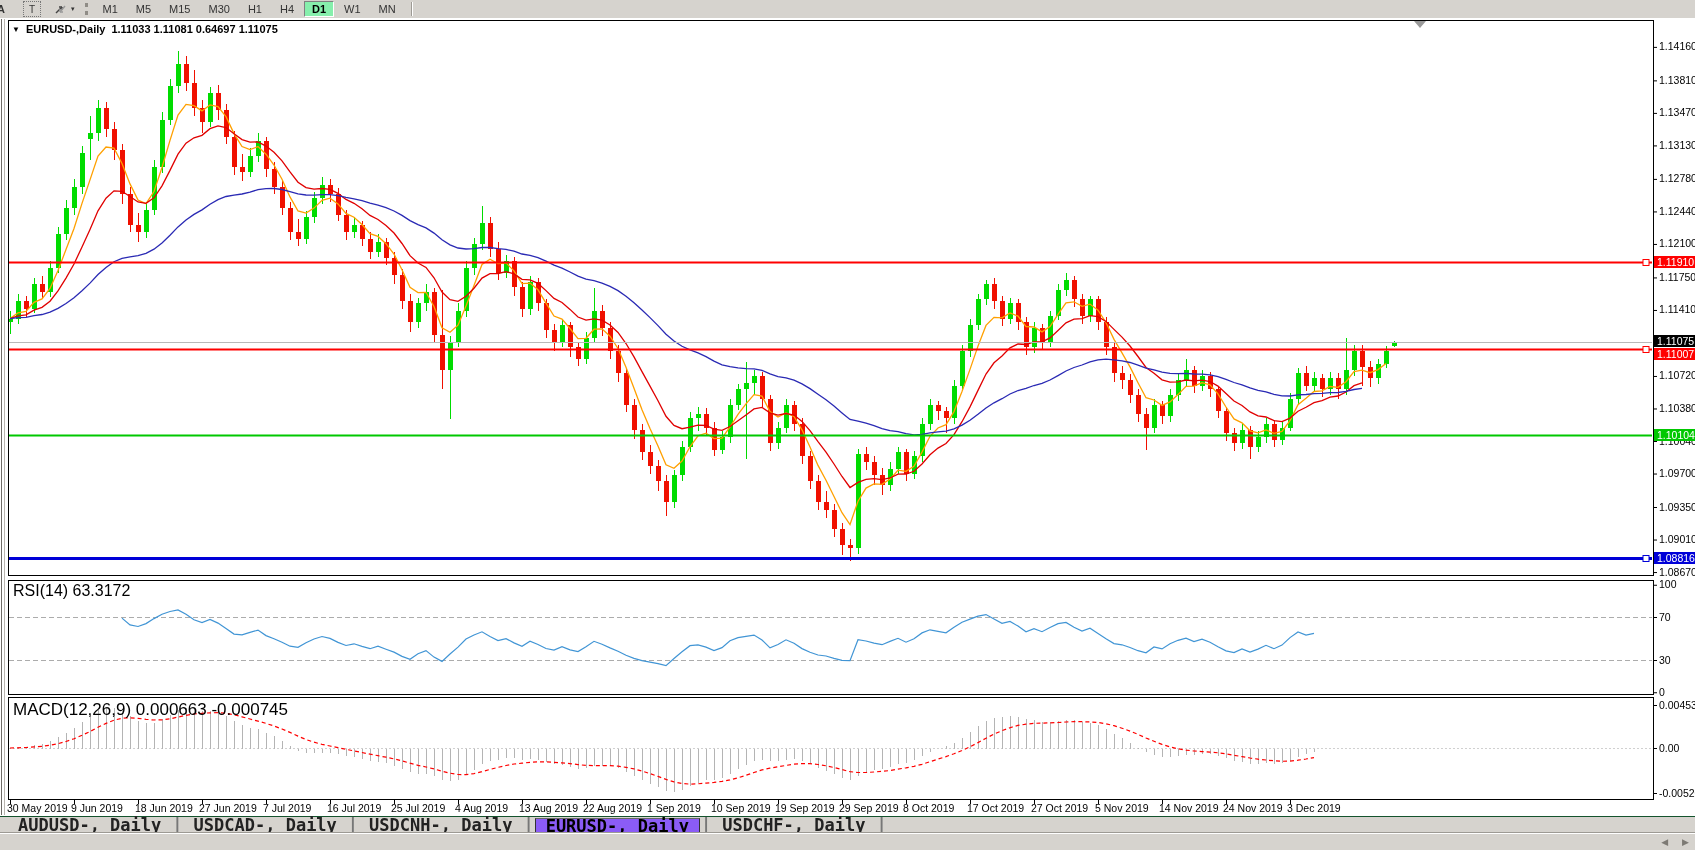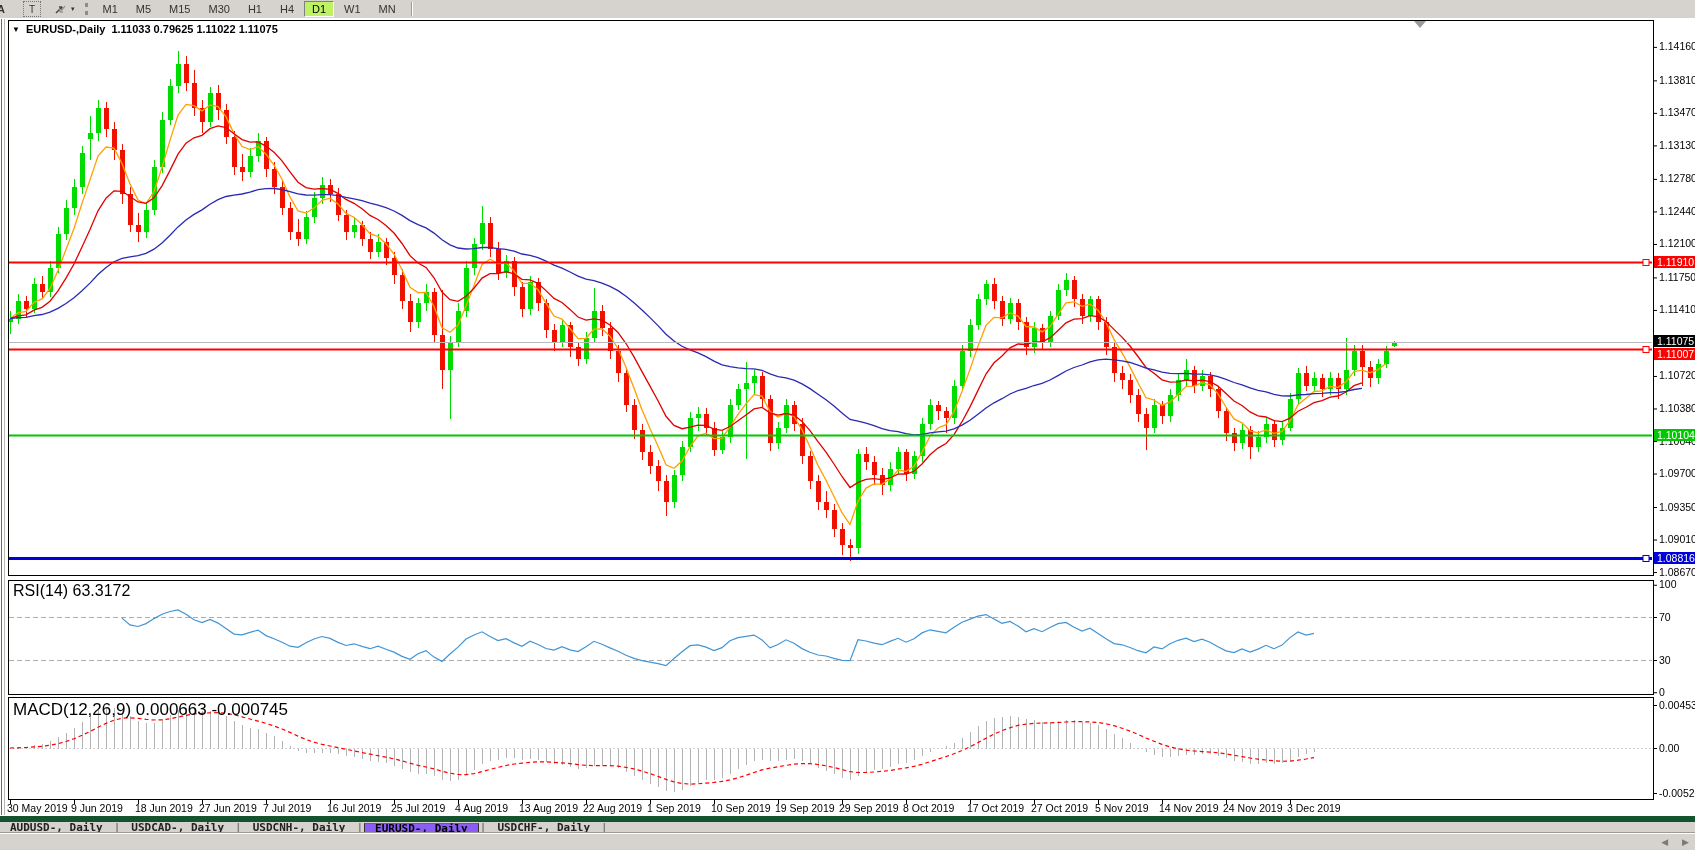--- a/index.html
+++ b/index.html
@@ -8,34 +8,34 @@
   #toolbar{position:absolute;left:0;top:0;width:1695px;height:18px;background:#d6d3ce;
            border-bottom:1px solid #9d9a94;display:flex;align-items:center;font-size:11px;color:#222;}
   .tb-cut{margin-left:-3px;width:12px;overflow:hidden;font-weight:bold;color:#333;}
   .tb-tool{margin-left:14px;width:16px;height:14px;border:1px dotted #777;display:flex;align-items:center;
            justify-content:center;font-size:10px;color:#333;background:#d6d3ce;}
   .tb-icon{margin-left:12px;display:flex;align-items:center;}
   .tb-caret{font-size:7px;color:#333;margin-left:2px;}
   .tb-handle{margin-left:10px;height:12px;border-left:3px dotted #8f8c86;}
   .tb-periods{display:flex;align-items:center;margin-left:6px;}
   .tb-btn{padding:1px 7px;margin:0 1px;color:#333;cursor:default;border:1px solid transparent;}
-  .tb-btn.active{background:#bef264;border-color:#808080 #ffffff #ffffff #808080;color:#000;}
+  .tb-btn.active{background:#86efac;border-color:#808080 #ffffff #ffffff #808080;color:#000;font-weight:bold;}
   .tb-sep{height:14px;border-left:1px solid #9d9a94;border-right:1px solid #fff;margin-left:6px;}
   
   #chartwin{position:absolute;left:0;top:18px;width:1695px;height:798px;background:#fff;}
   #chartwin svg{position:absolute;left:0;top:0;}
   .overlay{position:absolute;color:#000;white-space:nowrap;}
   #chart-title{left:12px;top:5px;font-size:11px;font-weight:bold;display:flex;align-items:center;gap:6px;}
   #chart-title .tri{font-size:8px;}
   #rsi-label{left:13px;top:564px;font-size:16px;}
   #macd-label{left:13px;top:682px;font-size:17px;}
   
   #tabsbar{position:absolute;left:0;top:816px;width:1695px;height:17px;background:#d6d3ce;
-           border-top:6px solid #14532d;display:flex;align-items:stretch;
-           font-family:"DejaVu Sans Mono",monospace;font-size:11px;font-weight:bold;color:#222;box-sizing:border-box;}
+           border-top:1px solid #14532d;display:flex;align-items:stretch;
+           font-family:"DejaVu Sans Mono",monospace;font-size:17px;font-weight:bold;color:#222;padding-left:8px;box-sizing:border-box;}
   .tab{display:flex;align-items:center;padding:0 10px;cursor:default;}
   .tab.active{background:#8b5cf6;border:1px solid #333;border-top-color:#666;margin-top:1px;color:#000;}
   .tab-sep{display:flex;align-items:center;color:#777;padding:0 1px;}
   
   #statusbar{position:absolute;left:0;top:833px;width:1695px;height:17px;background:#d6d3ce;
              border-top:1px solid #fff;box-shadow:0 -1px 0 #9d9a94;}
   .status-arrows{position:absolute;right:6px;top:3px;display:flex;gap:14px;color:#7d7a74;font-size:9px;}
 </style>
 </head>
 <body>
@@ -561,21 +561,21 @@
           <text x="1159" y="812">14 Nov 2019</text>
           <line x1="1226.5" y1="800" x2="1226.5" y2="804" stroke="#000"></line>
           <text x="1223" y="812">24 Nov 2019</text>
           <line x1="1290.5" y1="800" x2="1290.5" y2="804" stroke="#000"></line>
           <text x="1287" y="812">3 Dec 2019</text>
         </g>
       </svg>
     <div class="overlay" id="chart-title">
       <span class="tri">▼</span>
       <span>EURUSD-,Daily</span>
-      <span>1.11033 0.79625 1.11022 1.11075</span>
+      <span>1.11033 1.11081 0.64697 1.11075</span>
     </div>
     <div class="overlay" id="rsi-label">RSI(14) 63.3172</div>
     <div class="overlay" id="macd-label">MACD(12,26,9) 0.000663 -0.000745</div>
   </div>
 
   <div id="tabsbar">
       <span class="tab">AUDUSD-, Daily</span>
       <span class="tab-sep">|</span>
       <span class="tab">USDCAD-, Daily</span>
       <span class="tab-sep">|</span>

